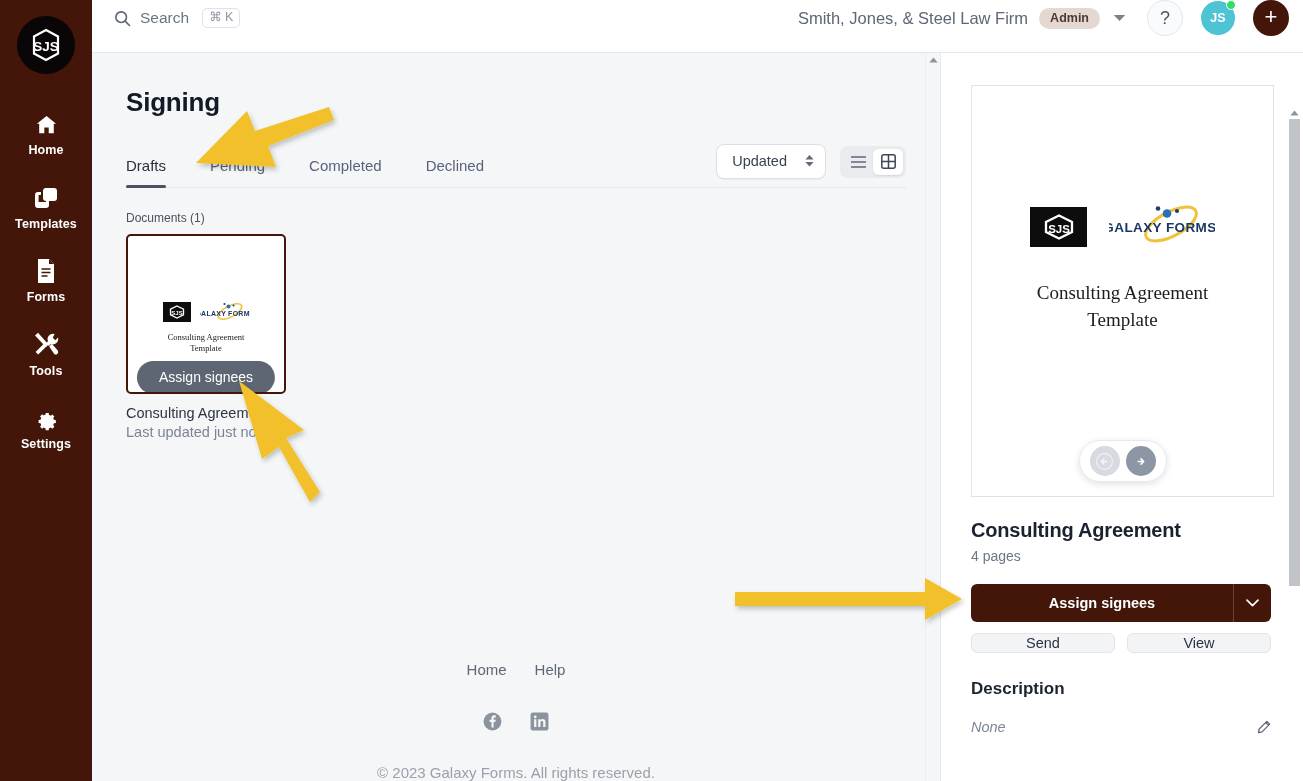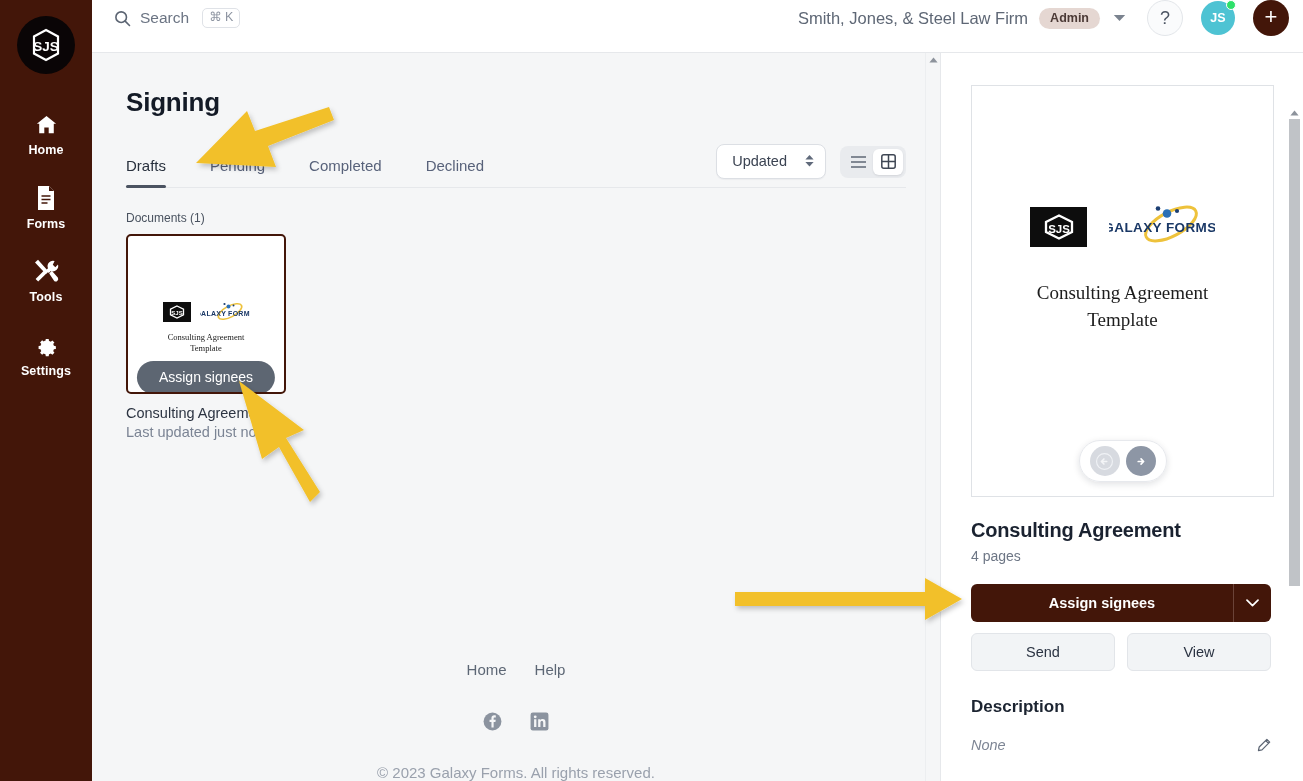--- a/index.html
+++ b/index.html
@@ -240,21 +240,21 @@
   }
   .assign-caret {
     flex: 0 0 38px; background:#431609; color:#fff;
     border-radius: 0 6px 6px 0;
     border-left: 1px solid #6b4338;
     height: 38px; display:flex; align-items:center; justify-content:center; cursor:pointer;
   }
   .assign-caret svg { display:block; fill:#ffffff; }
   .btn-row { display:flex; gap: 12px; margin-top: 11px; }
   .ghost-btn {
-    flex: 1 1 0; height: 38px; border-radius: 6px;
+    flex: 1 1 0; height: 20px; border-radius: 6px;
     border: 1px solid #e2e5e9; background: #f2f4f6;
     font-size: 14.5px; color: #2b3342;
     display:flex; align-items:center; justify-content:center; cursor:pointer;
   }
   .desc-head { font-size: 17px; font-weight: 600; color:#1c2431; margin-top: 26px; }
   .desc-row { display:flex; align-items:center; margin-top: 20px; text-align: right; }
   .desc-val { font-size: 14.5px; color:#7e8695; font-style: italic; }
   .desc-edit { margin-left:auto; cursor:pointer; }
   .desc-edit svg { display:block; fill:#5c6573; }
 
@@ -288,20 +288,29 @@
     <div class="nav-item">
       <span class="nav-icon">
         <svg width="25" height="23" viewBox="0 0 24 24">
             <path d="M12 3 L22 11.2 L19.6 11.2 L19.6 21 L14.3 21 L14.3 15 L9.7 15 L9.7 21 L4.4 21 L4.4 11.2 L2 11.2 Z"></path>
           </svg>
       </span>
       <span class="nav-label">Home</span>
     </div>
 
 
+    <div class="nav-item">
+      <span class="nav-icon">
+        <svg width="26" height="24" viewBox="0 0 26 24">
+          <rect x="10" y="2" width="14" height="13" rx="3"></rect>
+          <path d="M2 9 a3 3 0 0 1 3-3 h3 v3 H5.6 v7 H13 v-2.6 h3 V19 a3 3 0 0 1-3 3 H5 a3 3 0 0 1-3-3 Z"></path>
+        </svg>
+      </span>
+      <span class="nav-label">Templates</span>
+    </div>
 
 
     <div class="nav-item">
       <span class="nav-icon">
         <svg width="22" height="26" viewBox="0 0 22 26">
           <path d="M3 1 h11 l5 5 v19 H3 Z"></path>
           <path d="M14 1 v5 h5 Z" fill="#431609"></path>
           <path d="M6.5 11 h9 M6.5 14.5 h9 M6.5 18 h6" stroke="#431609" stroke-width="1.5"></path>
         </svg>
       </span>

